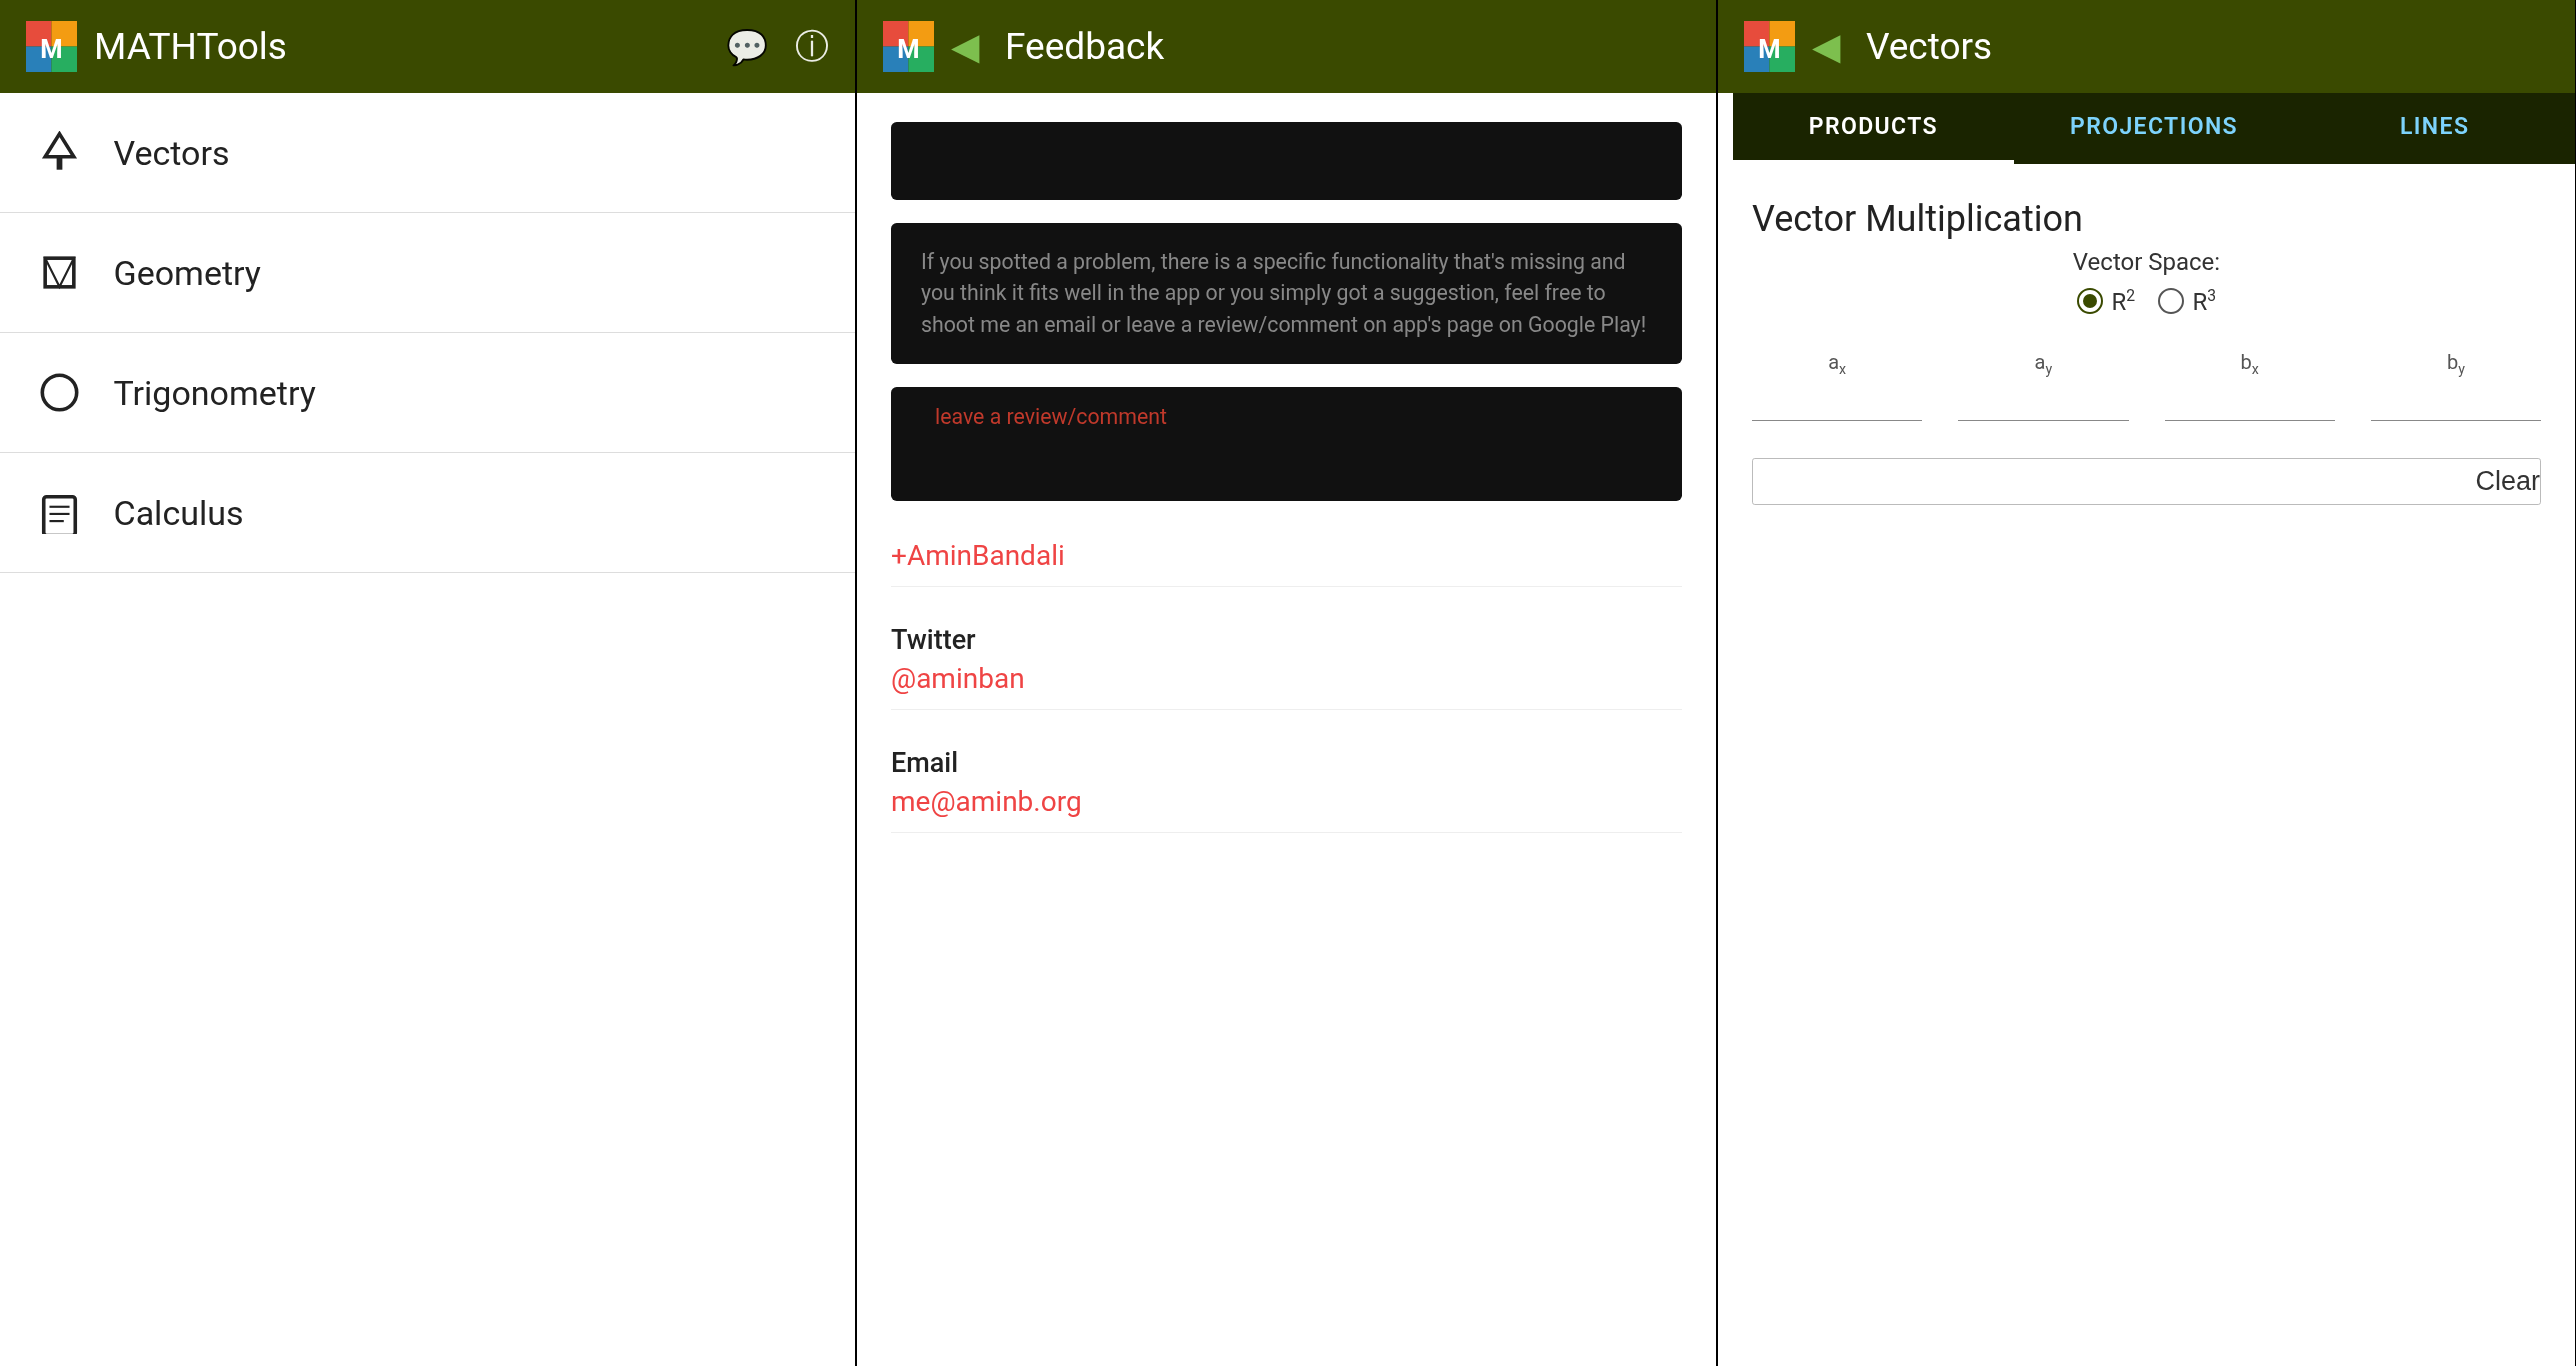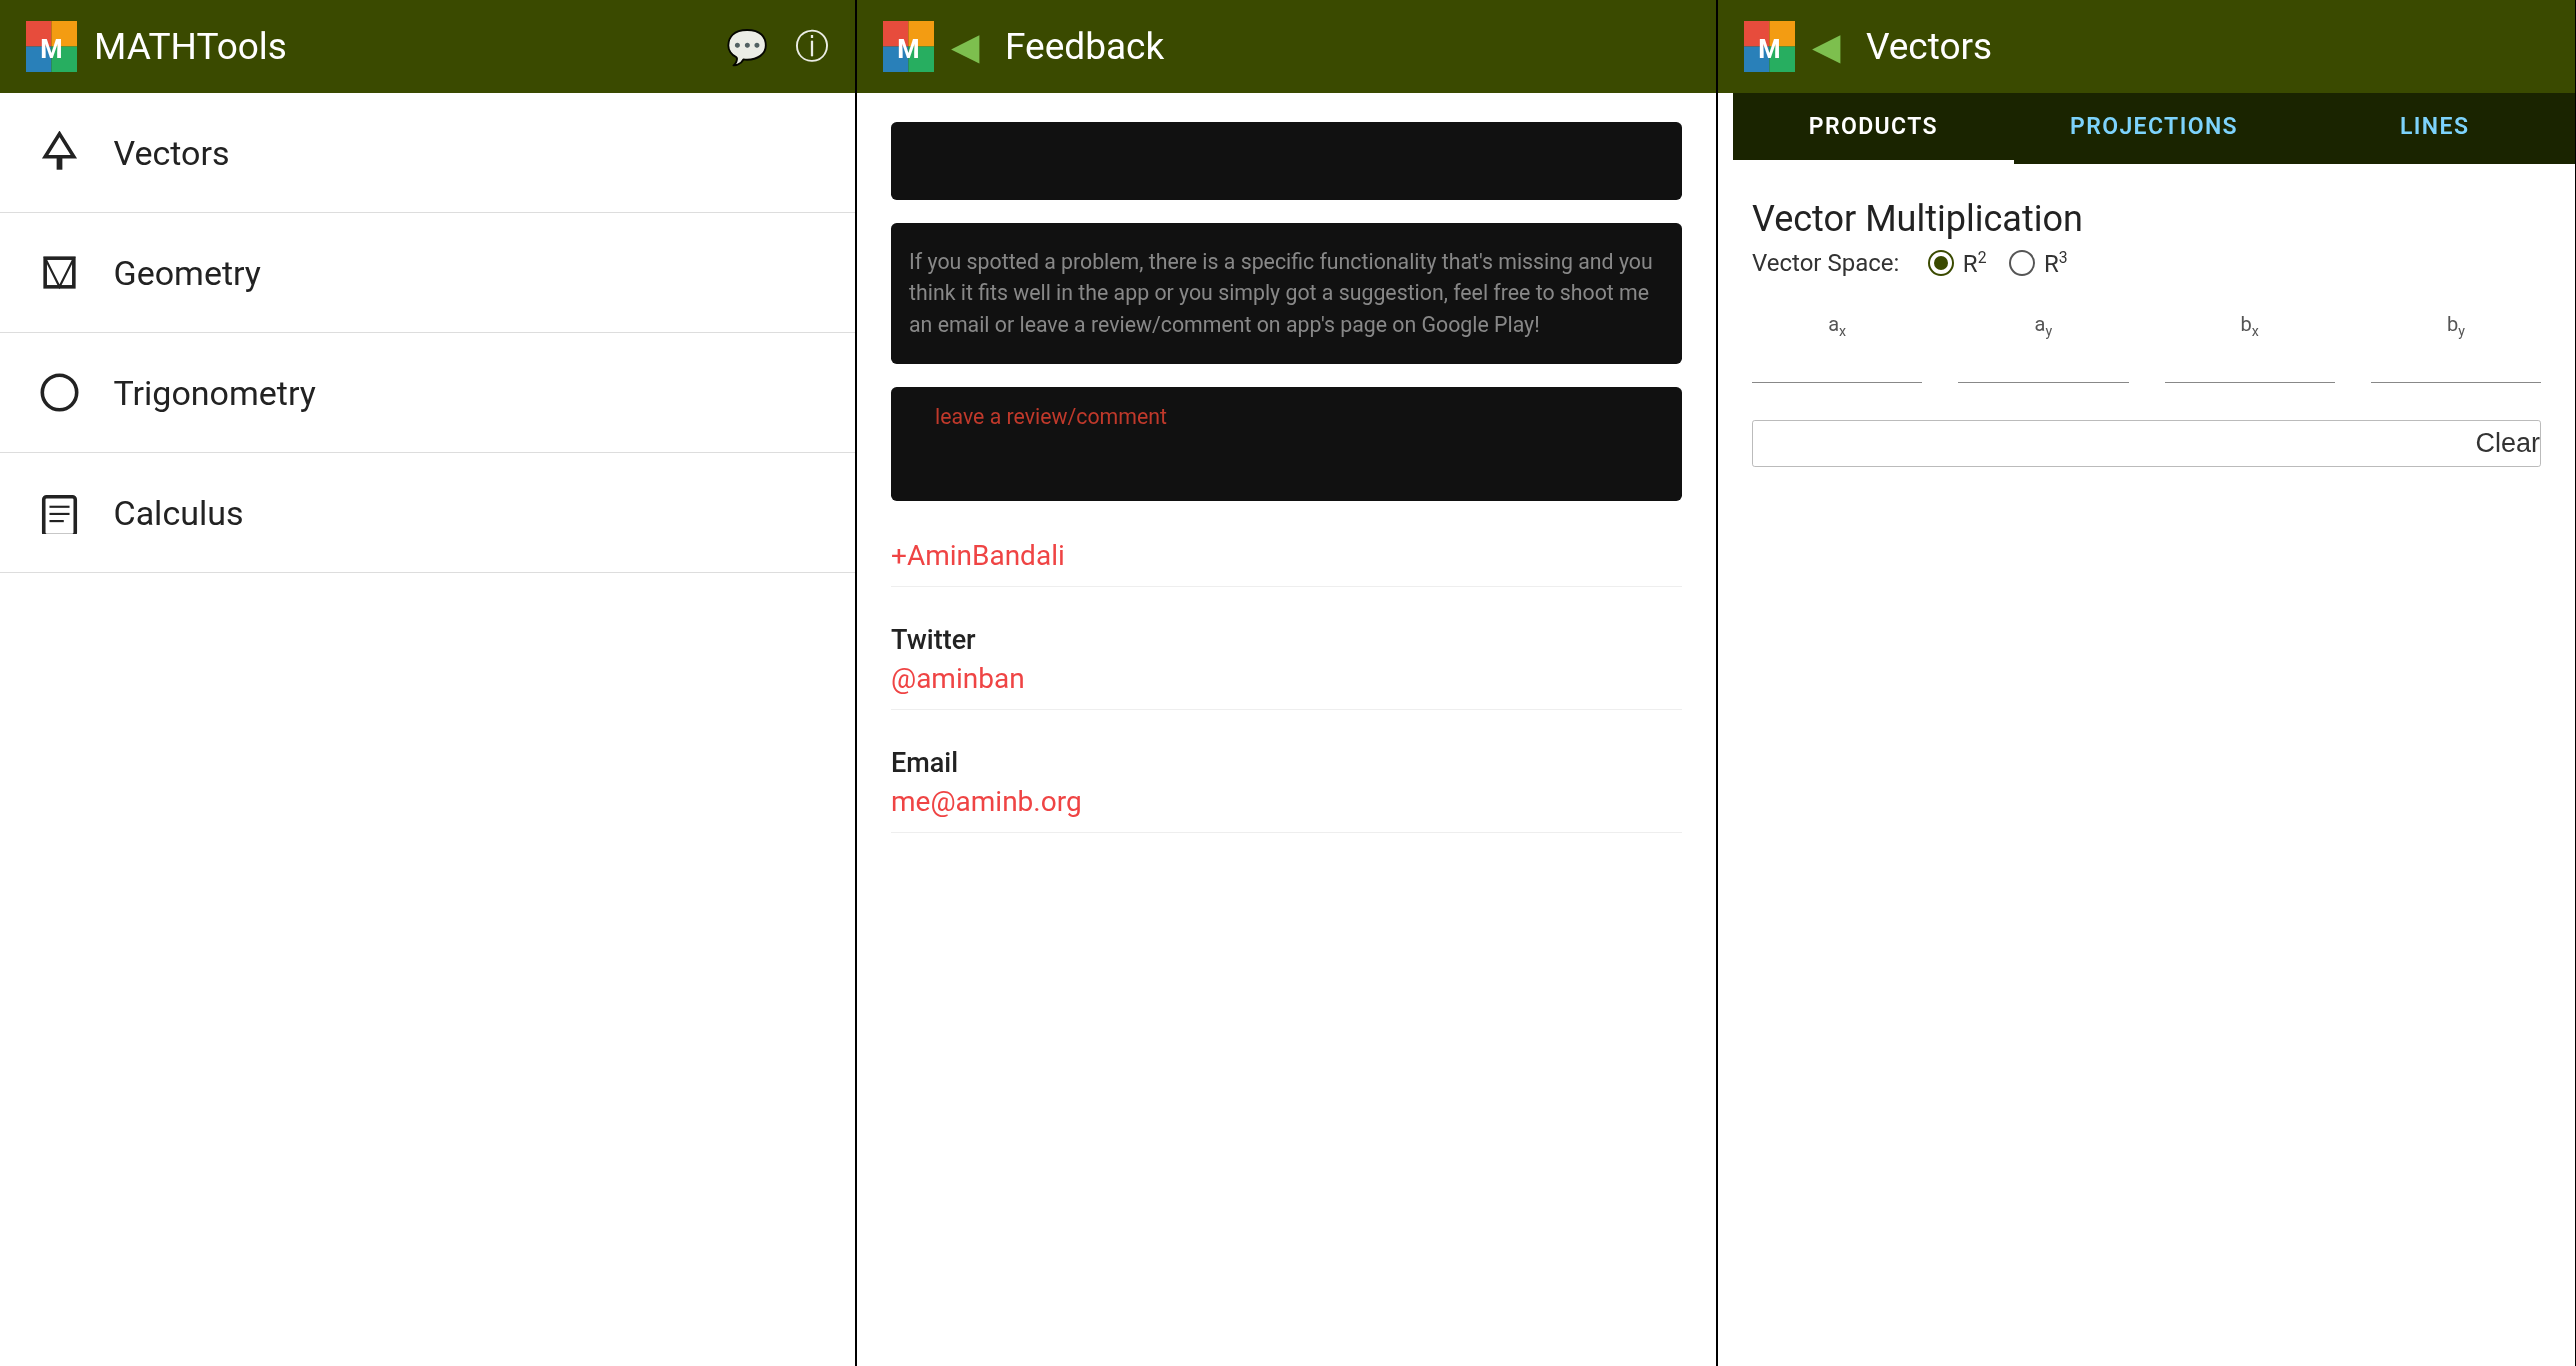--- a/index.html
+++ b/index.html
@@ -109,21 +109,21 @@
       background: #111;
       border-radius: 5.7px;
       height: 78px;
       display: flex;
       align-items: center;
       justify-content: center;
     }
     .feedback-description-box {
       background: #111;
       border-radius: 5.7px;
-      padding: 23px 18px;
+      padding: 23px 30px;
       color: #888;
       font-size: 21.3px;
       line-height: 1.5;
     }
     .feedback-textarea-box {
       background: #111;
       border-radius: 5.7px;
       height: 114px;
       padding: 17px 44px;
       display: flex;
@@ -188,22 +188,23 @@
     }
     .vectors-section-title {
       font-size: 36px;
       font-weight: 400;
       color: #222;
       margin-bottom: 8px;
     }
     .vector-space-row {
       display: flex;
       align-items: center;
-      gap: 29px;
+      gap: 10px;
       margin-bottom: 34px;
+      flex-direction: column;
     }
     .vector-space-label {
       font-size: 24px;
       color: #333;
     }
     .radio-group {
       display: flex;
       align-items: center;
       gap: 23px;
     }

